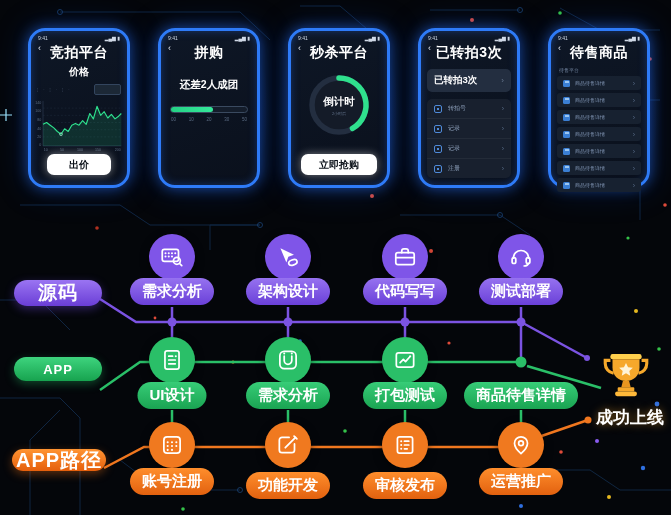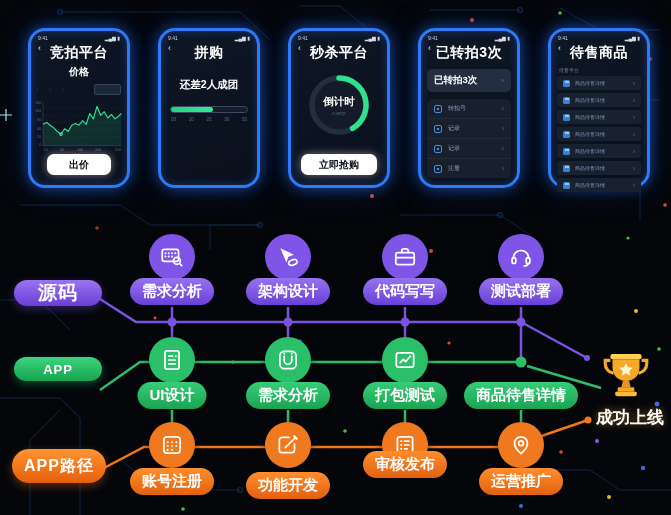--- a/index.html
+++ b/index.html
@@ -331,21 +331,21 @@
 
     <g stroke="#f0771f" stroke-width="2.5" fill="none">
       <path d="M104 468 L144 447 H521"></path>
       <path d="M527 441 L588 420"></path>
     </g>
     <circle cx="588" cy="420" r="3.5" fill="#f0771f"></circle>
   </svg>
 
   <div class="lead-pill lead-purple" style="left:14px;top:280px;width:88px;height:26px;font-size:19px">源码</div>
   <div class="lead-pill lead-green" style="left:14px;top:357px;width:88px;height:24px;font-size:13px">APP</div>
-  <div class="lead-pill lead-orange" style="left:12px;top:449px;width:94px;height:34px;font-size:16px">APP路径</div>
+  <div class="lead-pill lead-orange" style="left:12px;top:449px;width:94px;height:22px;font-size:20px">APP路径</div>
 
   <div class="fnode-icon ic-purple" style="left:172px;top:234px">
     <svg width="26" height="26" viewBox="0 0 24 24" stroke="#fff" stroke-width="1.6" fill="none" stroke-linecap="round" stroke-linejoin="round">
       <rect x="3" y="5" width="15" height="11" rx="2"></rect>
       <path d="M6 8.5h.01M9 8.5h.01M12 8.5h.01M15 8.5h.01M6 11.5h.01M9 11.5h.01M12 11.5h.01" stroke-width="1.9"></path>
       <circle cx="16.5" cy="15.5" r="3.2"></circle>
         <path d="M19 18l2 2"></path>
     </svg>
   </div>
   <div class="fnode-icon ic-purple" style="left:288px;top:234px">
@@ -424,21 +424,21 @@
   </div>
   <div class="fnode-icon ic-orange" style="left:521px;top:422px">
     <svg width="26" height="26" viewBox="0 0 24 24" stroke="#fff" stroke-width="1.6" fill="none" stroke-linecap="round" stroke-linejoin="round">
       <path d="M12 20s-6-5.2-6-9.6A6 6 0 0 1 18 10.4C18 14.8 12 20 12 20z"></path>
       <circle cx="12" cy="10.4" r="2.2"></circle>
     </svg>
   </div>
 
   <div class="fpill fp-orange" style="left:172px;top:468px">账号注册</div>
   <div class="fpill fp-orange" style="left:288px;top:472px">功能开发</div>
-  <div class="fpill fp-orange" style="left:405px;top:451px">审核发布</div>
+  <div class="fpill fp-orange" style="left:405px;top:472px">审核发布</div>
   <div class="fpill fp-orange" style="left:521px;top:468px">运营推广</div>
 
   <svg class="trophy" width="50" height="54" viewBox="0 0 48 52">
     <path d="M9 9H4v3c0 5 3.5 8.7 8 9.5" fill="none" stroke="#f6a82b" stroke-width="3"></path>
     <path d="M39 9h5v3c0 5-3.5 8.7-8 9.5" fill="none" stroke="#f6a82b" stroke-width="3"></path>
     <rect x="9" y="3" width="30" height="5" rx="2" fill="#ffcf4d"></rect>
     <path d="M11 8h26v8c0 7.5-5.5 13-13 13S11 23.5 11 16z" fill="#f6a82b"></path>
     <path d="M24 11.5l2 4.2 4.6.5-3.4 3.1.9 4.5-4.1-2.3-4.1 2.3.9-4.5-3.4-3.1 4.6-.5z" fill="#fff4d6"></path>
     <path d="M21 29h6l1.5 6h-9z" fill="#e8951f"></path>
     <rect x="16" y="35" width="16" height="4" rx="1" fill="#f6a82b"></rect>

